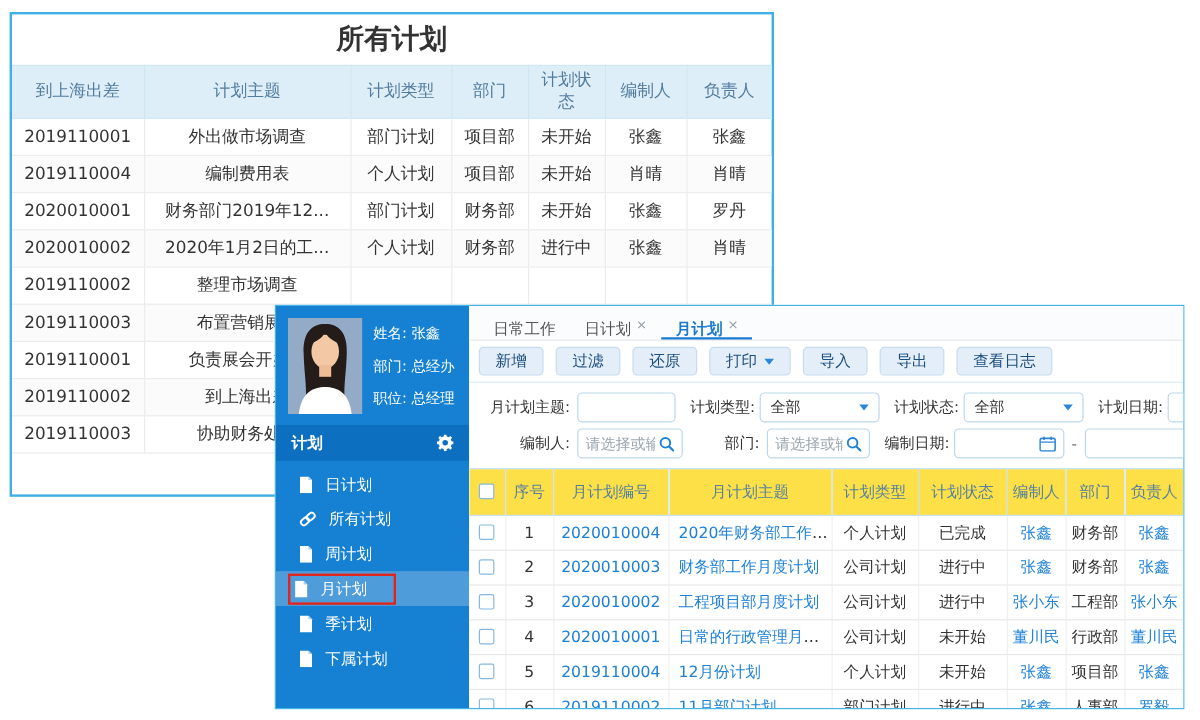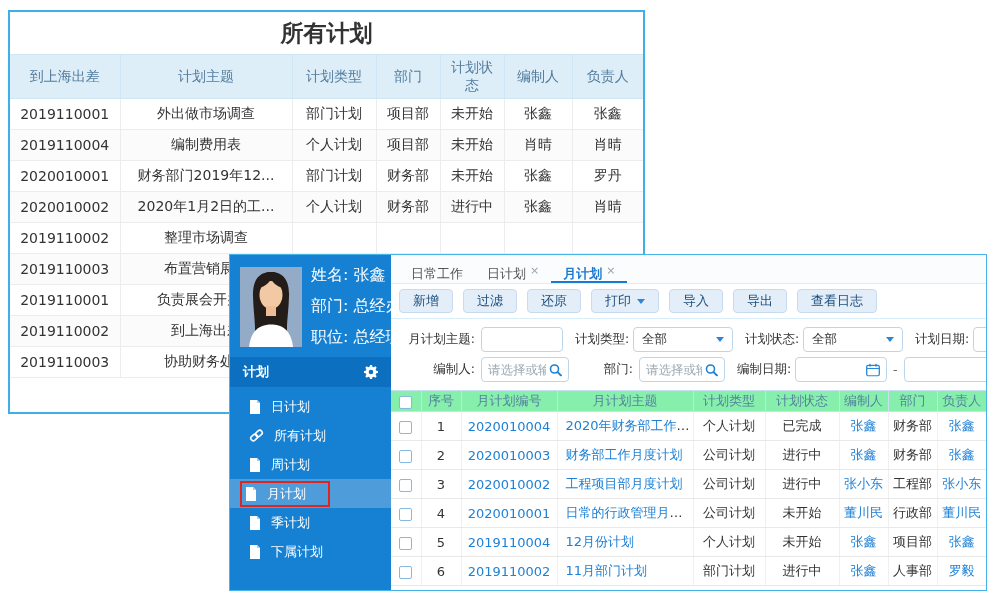--- a/index.html
+++ b/index.html
@@ -17,21 +17,21 @@
   .bg-table td:last-child{border-right:none;}
   .bg-table tbody tr:nth-child(even) td{background:#fbfbfb;}
 
   
   .fg-window{position:absolute;left:229px;top:254px;width:758px;height:337px;border:1px solid #45b4e8;background:#fff;display:flex;z-index:5;}
 
   
   .sidebar{width:161px;flex:none;background:#1681d3;color:#fff;display:flex;flex-direction:column;overflow:hidden;}
   .profile{display:flex;gap:9px;padding:10px 6px 9px 10px;align-items:center;flex:none;}
   .avatar{width:62px;height:80px;flex:none;display:block;}
-  .profile-info{display:flex;flex-direction:column;gap:10px;font-size:16px;white-space:nowrap;}
+  .profile-info{display:flex;flex-direction:column;gap:10px;font-size:12px;white-space:nowrap;}
   .side-section{height:30px;flex:none;background:#0d6fc0;display:flex;align-items:center;justify-content:space-between;padding:0 13px;font-size:13px;font-weight:bold;}
   .gear{display:flex;align-items:center;cursor:pointer;}
   .menu{padding-top:5px;flex:1;}
   .menu-item{height:29px;display:flex;align-items:center;padding-left:15px;font-size:13px;cursor:pointer;}
   .menu-item.active{background:#4f9cda;}
   .mi-inner{display:inline-flex;align-items:center;gap:10px;padding:2px 4px;}
   .menu-item.annotated .mi-inner{border:2px solid #e0261c;padding:2px 22px 2px 3px;margin-left:-5px;}
   .mi-icon{display:flex;align-items:center;}
 
   
@@ -55,21 +55,21 @@
   .f-input input::placeholder{color:#9aa7b1;}
   .f-icon{position:absolute;right:6px;top:50%;transform:translateY(-50%);display:flex;}
   .f-select{justify-content:space-between;padding:0 8px;cursor:pointer;color:#333;}
   .w-subject{width:82px;} .w-select{width:100px;} .w-plandate{width:130px;}
   .w-creator{width:88px;} .w-dept{width:86px;} .w-date{width:92px;} .w-date2{width:120px;}
   .dash{margin:0 6px;color:#666;}
 
   
   .grid{flex:1;overflow:hidden;}
   .grid table{width:100%;border-collapse:collapse;table-layout:fixed;font-size:13px;color:#333;}
-  .grid th{background:#86efac;color:#55809f;font-weight:normal;height:21px;border:1px solid #c9e0f2;border-left:none;padding:0 2px;white-space:nowrap;overflow:hidden;}
+  .grid th{background:#fde047;color:#55809f;font-weight:normal;height:39px;border:1px solid #c9e0f2;border-left:none;padding:0 2px;white-space:nowrap;overflow:hidden;}
   .grid th:last-child{border-right:none;}
   .grid td{height:29px;text-align:center;border-bottom:1px solid #e8e8e8;border-right:1px solid #f0f0f0;white-space:nowrap;overflow:hidden;text-overflow:ellipsis;padding:0 2px;}
   .grid td:last-child{border-right:none;}
   .grid td.subject{text-align:left;padding-left:8px;}
   .link{color:#1e80d6;cursor:pointer;}
   .checkbox{width:13px;height:13px;border:1px solid #86b9e0;border-radius:2px;background:#fff;display:inline-block;vertical-align:middle;cursor:pointer;}
 </style>
 </head>
 <body>
 

